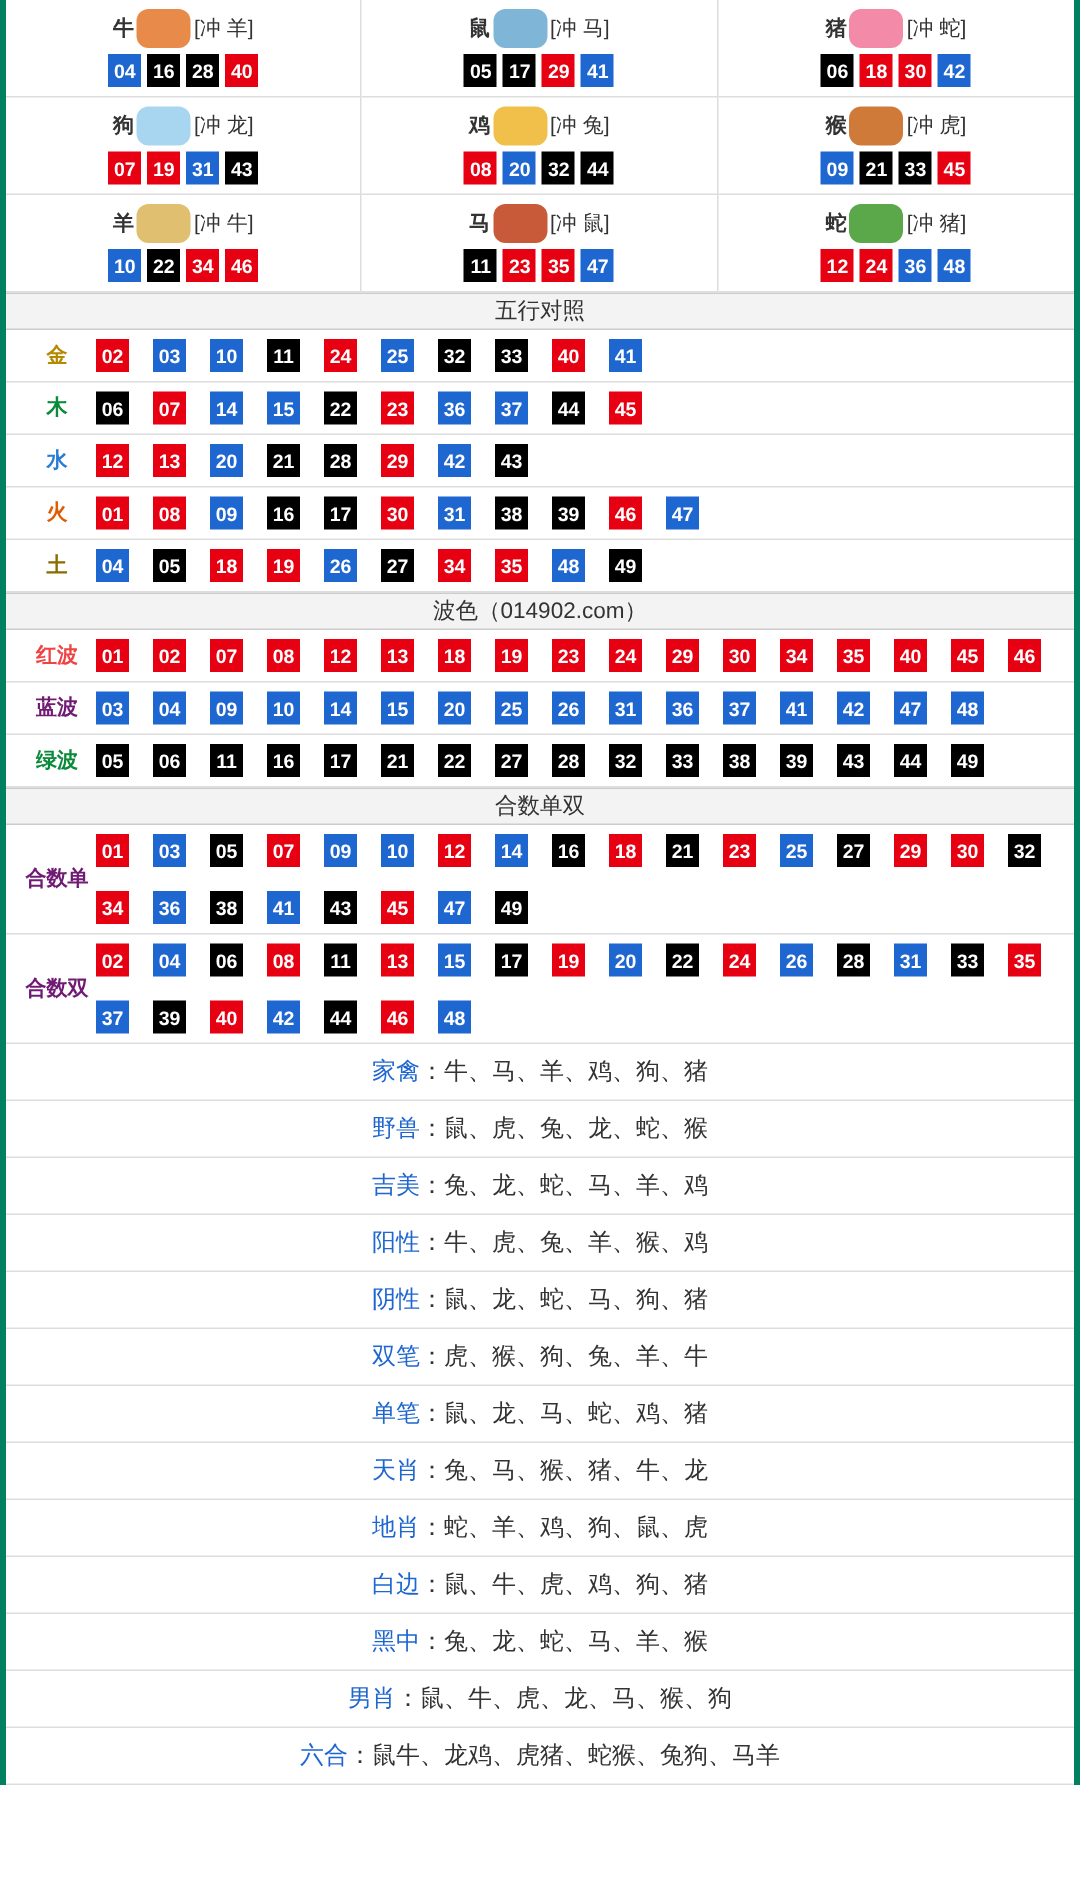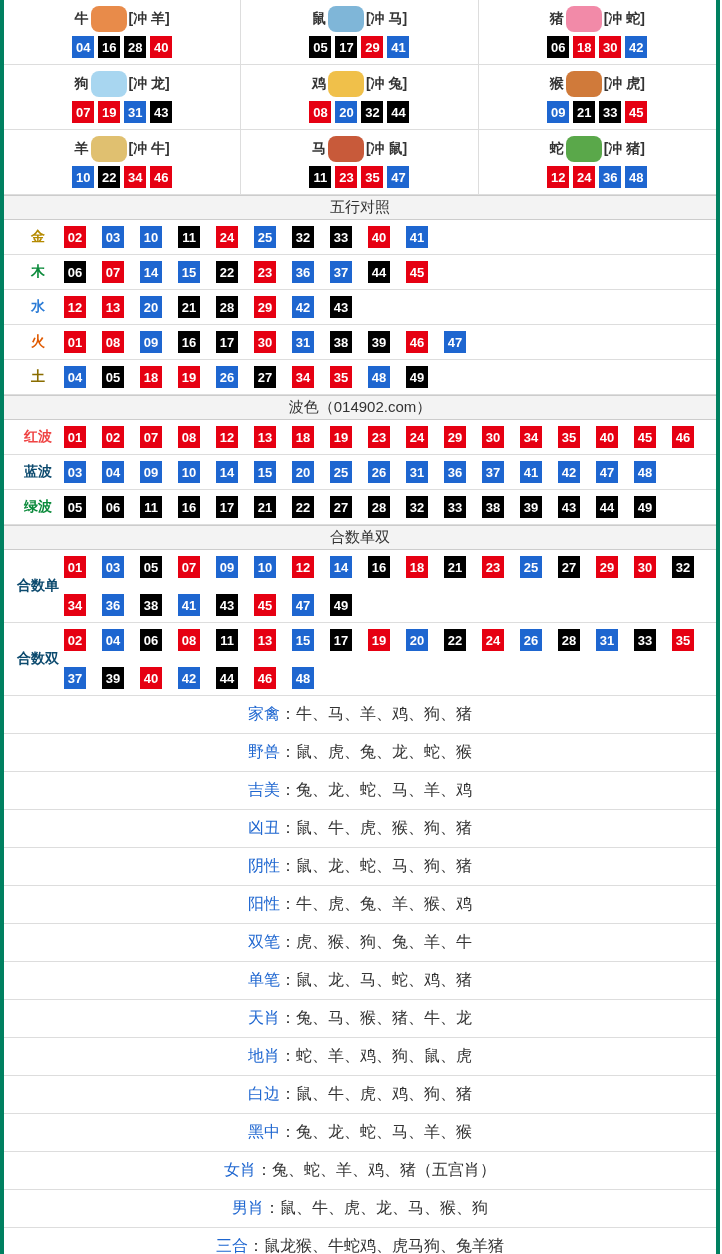--- a/index.html
+++ b/index.html
@@ -27,35 +27,35 @@
     border-right: 1px solid #ddd;
   }
   .zodiac-cell:nth-child(3n) { border-right: none; }
   .ztitle { display: flex; align-items: center; justify-content: center; gap: 2px; }
   .zname { font-weight: bold; }
   .zimg {
     width: 36px; height: 26px;
     display: inline-block;
     border-radius: 8px;
   }
-  .zop { font-weight: bold; }
+  .zop { font-weight: normal; }
   .balls { margin-top: 4px; display: flex; justify-content: center; gap: 4px; }
   .ball {
     display: inline-flex;
     width: 22px; height: 22px;
     align-items: center; justify-content: center;
     color: #fff;
     font-size: 13px;
     font-weight: bold;
   }
   .red { background: #e60012; }
   .blue { background: #1e66d0; }
   .green { background: #000000; }
   .c-red { color: #ef4444; }
-  .c-blue { color: #0c4a6e; }
+  .c-blue { color: #701a75; }
   .c-green { color: #0a8a3a; }
   .c-gold { color: #b58a00; }
   .c-water { color: #2a7bd6; }
   .c-fire { color: #e05a00; }
   .c-earth { color: #8a6d00; }
 
   .section-head {
     background: #f3f3f3;
     text-align: center;
     padding: 2px 0;
@@ -419,28 +419,25 @@
           <span class="ball red">46</span>
           <span class="ball blue">48</span>
         </div>
       </div>
     </div>
 
   <div id="attrs-body">
       <div class="attr-row"><span class="k">家禽</span><span>：牛、马、羊、鸡、狗、猪</span></div>
       <div class="attr-row"><span class="k">野兽</span><span>：鼠、虎、兔、龙、蛇、猴</span></div>
       <div class="attr-row"><span class="k">吉美</span><span>：兔、龙、蛇、马、羊、鸡</span></div>
-      <div class="attr-row"><span class="k">凶丑</span><span>：鼠、牛、虎、猴、狗、猪</span></div>
+      <div class="attr-row"><span class="k">阳性</span><span>：牛、虎、兔、羊、猴、鸡</span></div>
       <div class="attr-row"><span class="k">阴性</span><span>：鼠、龙、蛇、马、狗、猪</span></div>
-      <div class="attr-row"><span class="k">阳性</span><span>：牛、虎、兔、羊、猴、鸡</span></div>
       <div class="attr-row"><span class="k">双笔</span><span>：虎、猴、狗、兔、羊、牛</span></div>
       <div class="attr-row"><span class="k">单笔</span><span>：鼠、龙、马、蛇、鸡、猪</span></div>
       <div class="attr-row"><span class="k">天肖</span><span>：兔、马、猴、猪、牛、龙</span></div>
       <div class="attr-row"><span class="k">地肖</span><span>：蛇、羊、鸡、狗、鼠、虎</span></div>
       <div class="attr-row"><span class="k">白边</span><span>：鼠、牛、虎、鸡、狗、猪</span></div>
       <div class="attr-row"><span class="k">黑中</span><span>：兔、龙、蛇、马、羊、猴</span></div>
-      <div class="attr-row"><span class="k">女肖</span><span>：兔、蛇、羊、鸡、猪（五宫肖）</span></div>
       <div class="attr-row"><span class="k">男肖</span><span>：鼠、牛、虎、龙、马、猴、狗</span></div>
-      <div class="attr-row"><span class="k">三合</span><span>：鼠龙猴、牛蛇鸡、虎马狗、兔羊猪</span></div>
       <div class="attr-row"><span class="k">六合</span><span>：鼠牛、龙鸡、虎猪、蛇猴、兔狗、马羊</span></div>
     </div>
 
 </div>
 
 </body></html>

